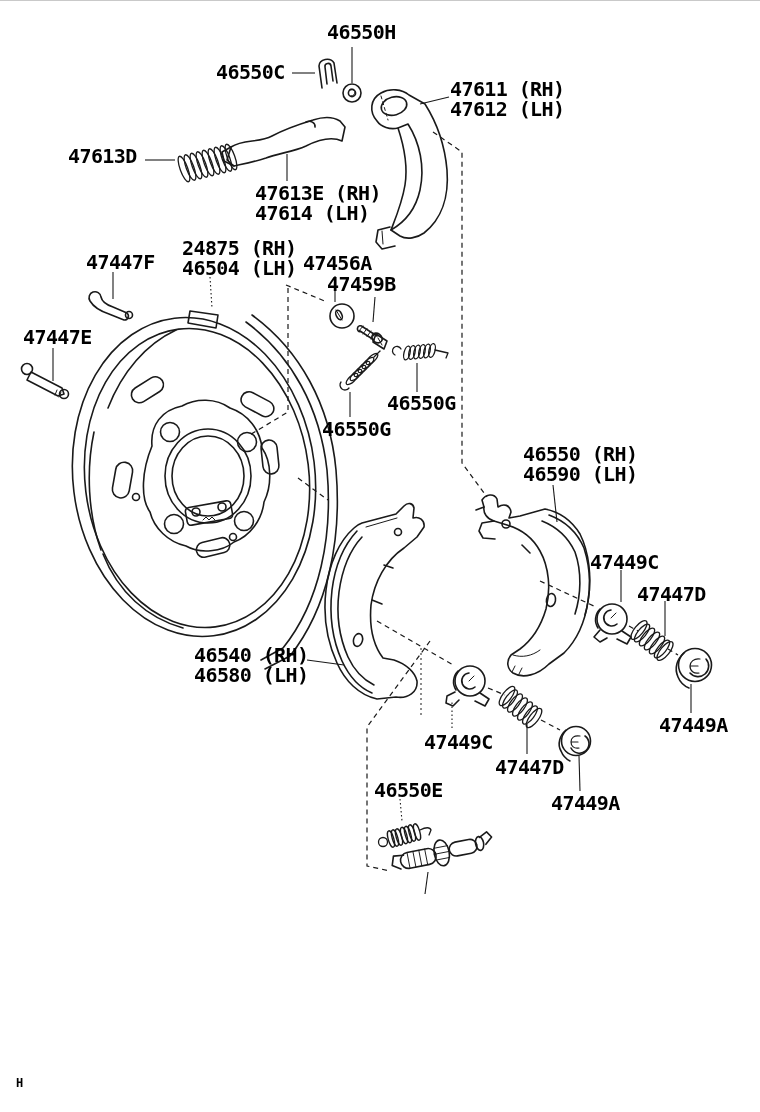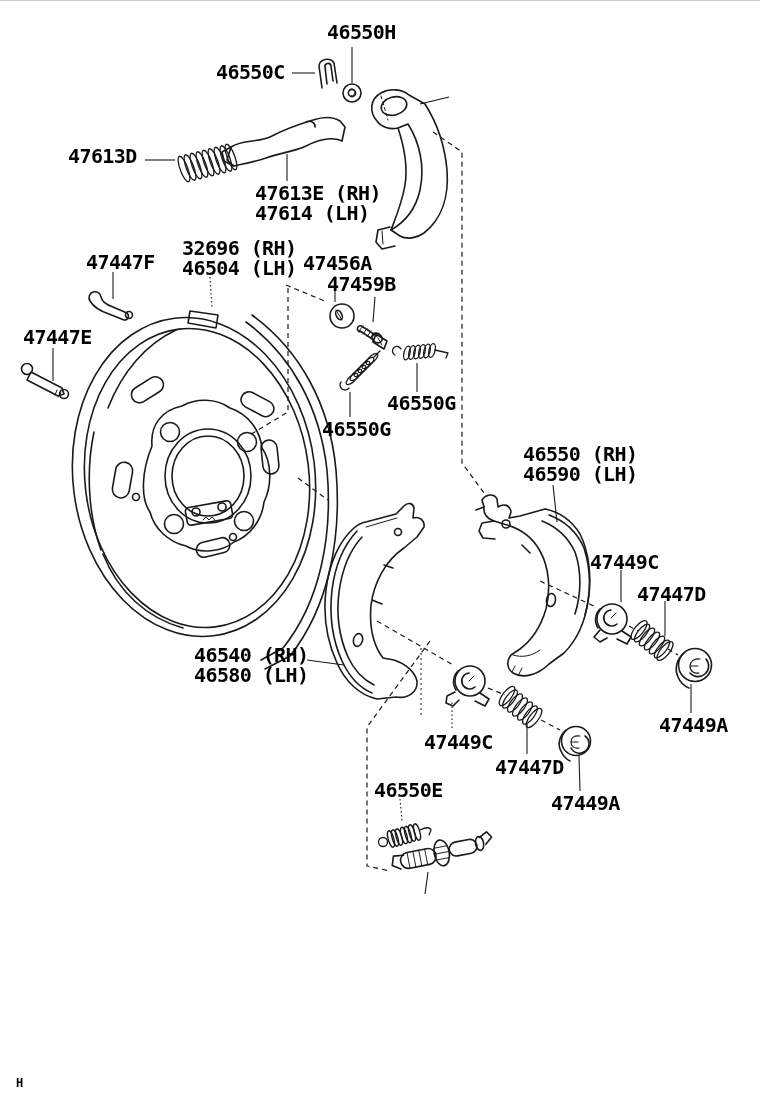--- a/index.html
+++ b/index.html
@@ -283,29 +283,33 @@
     </g>
   </g>
 </svg>
 
 <div class="lbl" style="left:327px;top:22px">
       <span>46550H</span>
     </div>
 <div class="lbl" style="left:216px;top:62px">
       <span>46550C</span>
     </div>
+<div class="lbl" style="left:450px;top:79px">
+      <span>47611 (RH)</span>
+      <span>47612 (LH)</span>
+    </div>
 <div class="lbl" style="left:68px;top:146px">
       <span>47613D</span>
     </div>
 <div class="lbl" style="left:255px;top:183px">
       <span>47613E (RH)</span>
       <span>47614 (LH)</span>
     </div>
 <div class="lbl" style="left:182px;top:238px">
-      <span>32696 (RH)</span>
+      <span>24875 (RH)</span>
       <span>46504 (LH)</span>
     </div>
 <div class="lbl" style="left:86px;top:252px">
       <span>47447F</span>
     </div>
 <div class="lbl" style="left:303px;top:253px">
       <span>47456A</span>
     </div>
 <div class="lbl" style="left:327px;top:274px">
       <span>47459B</span>

